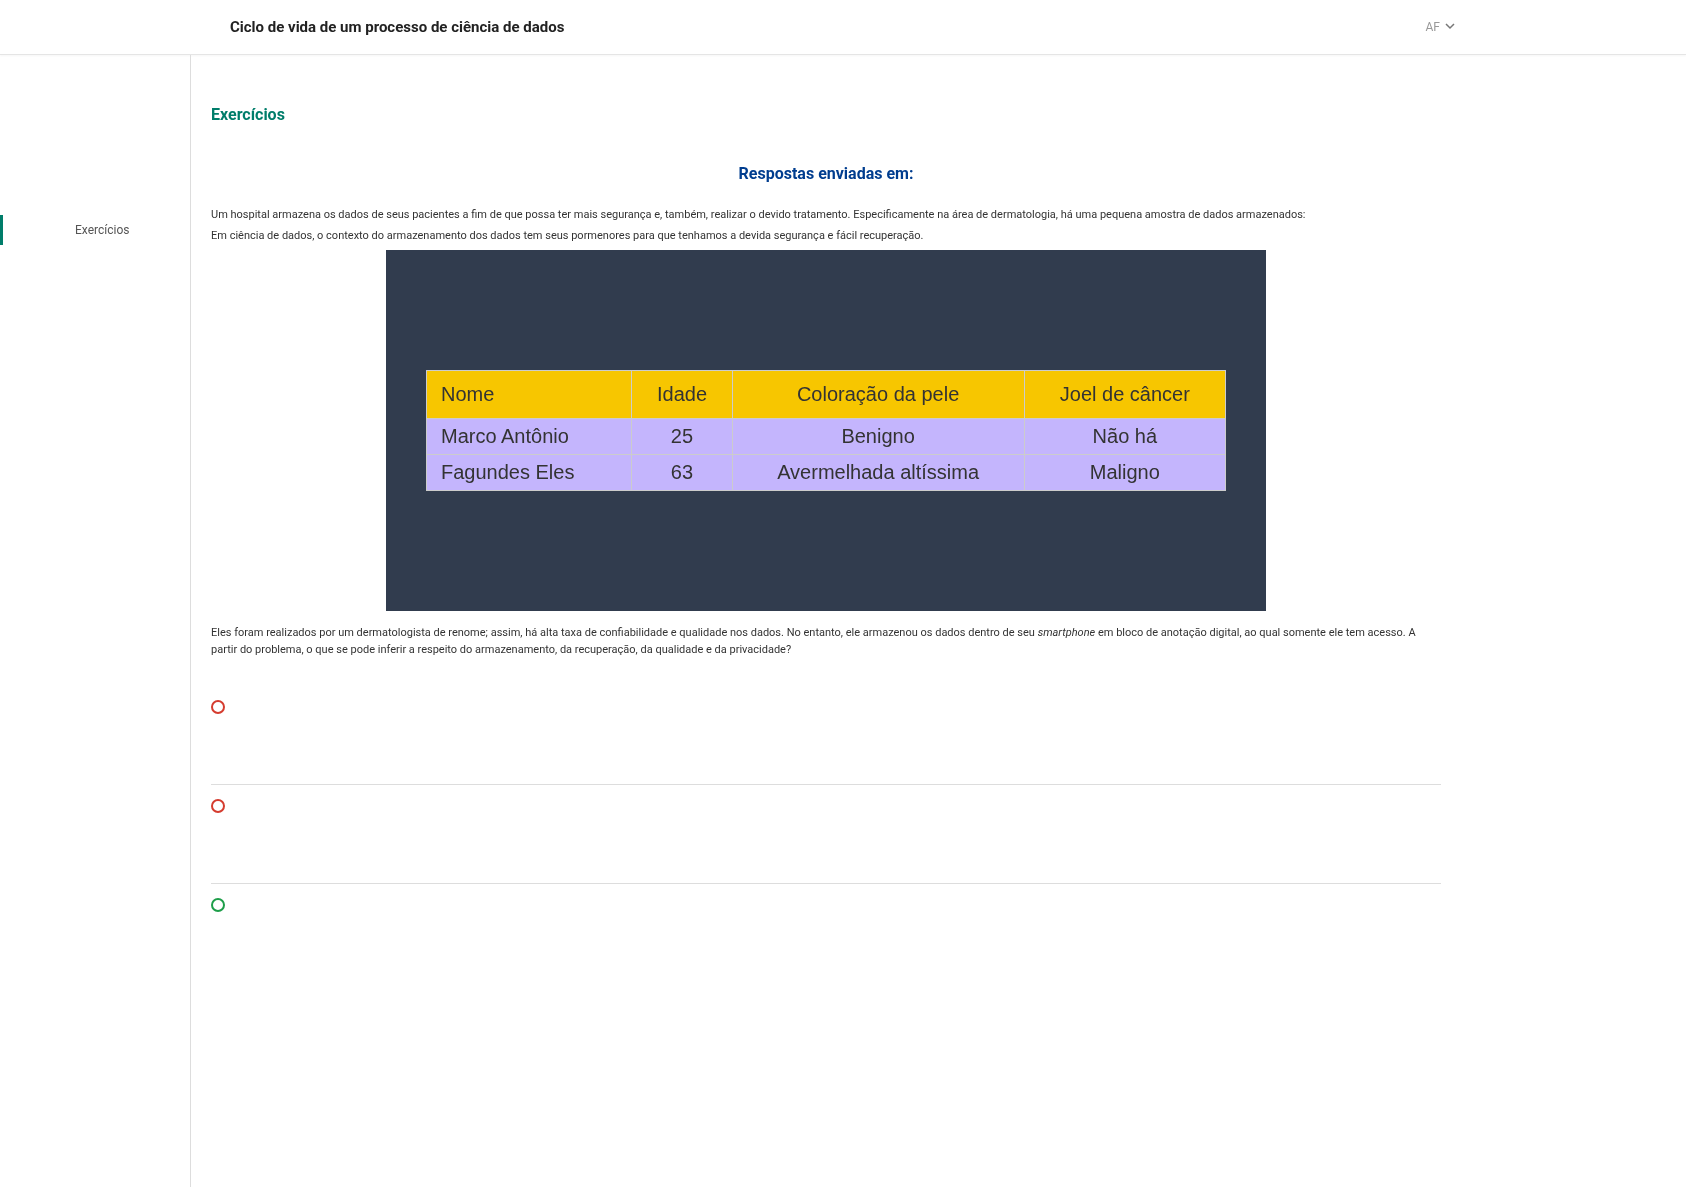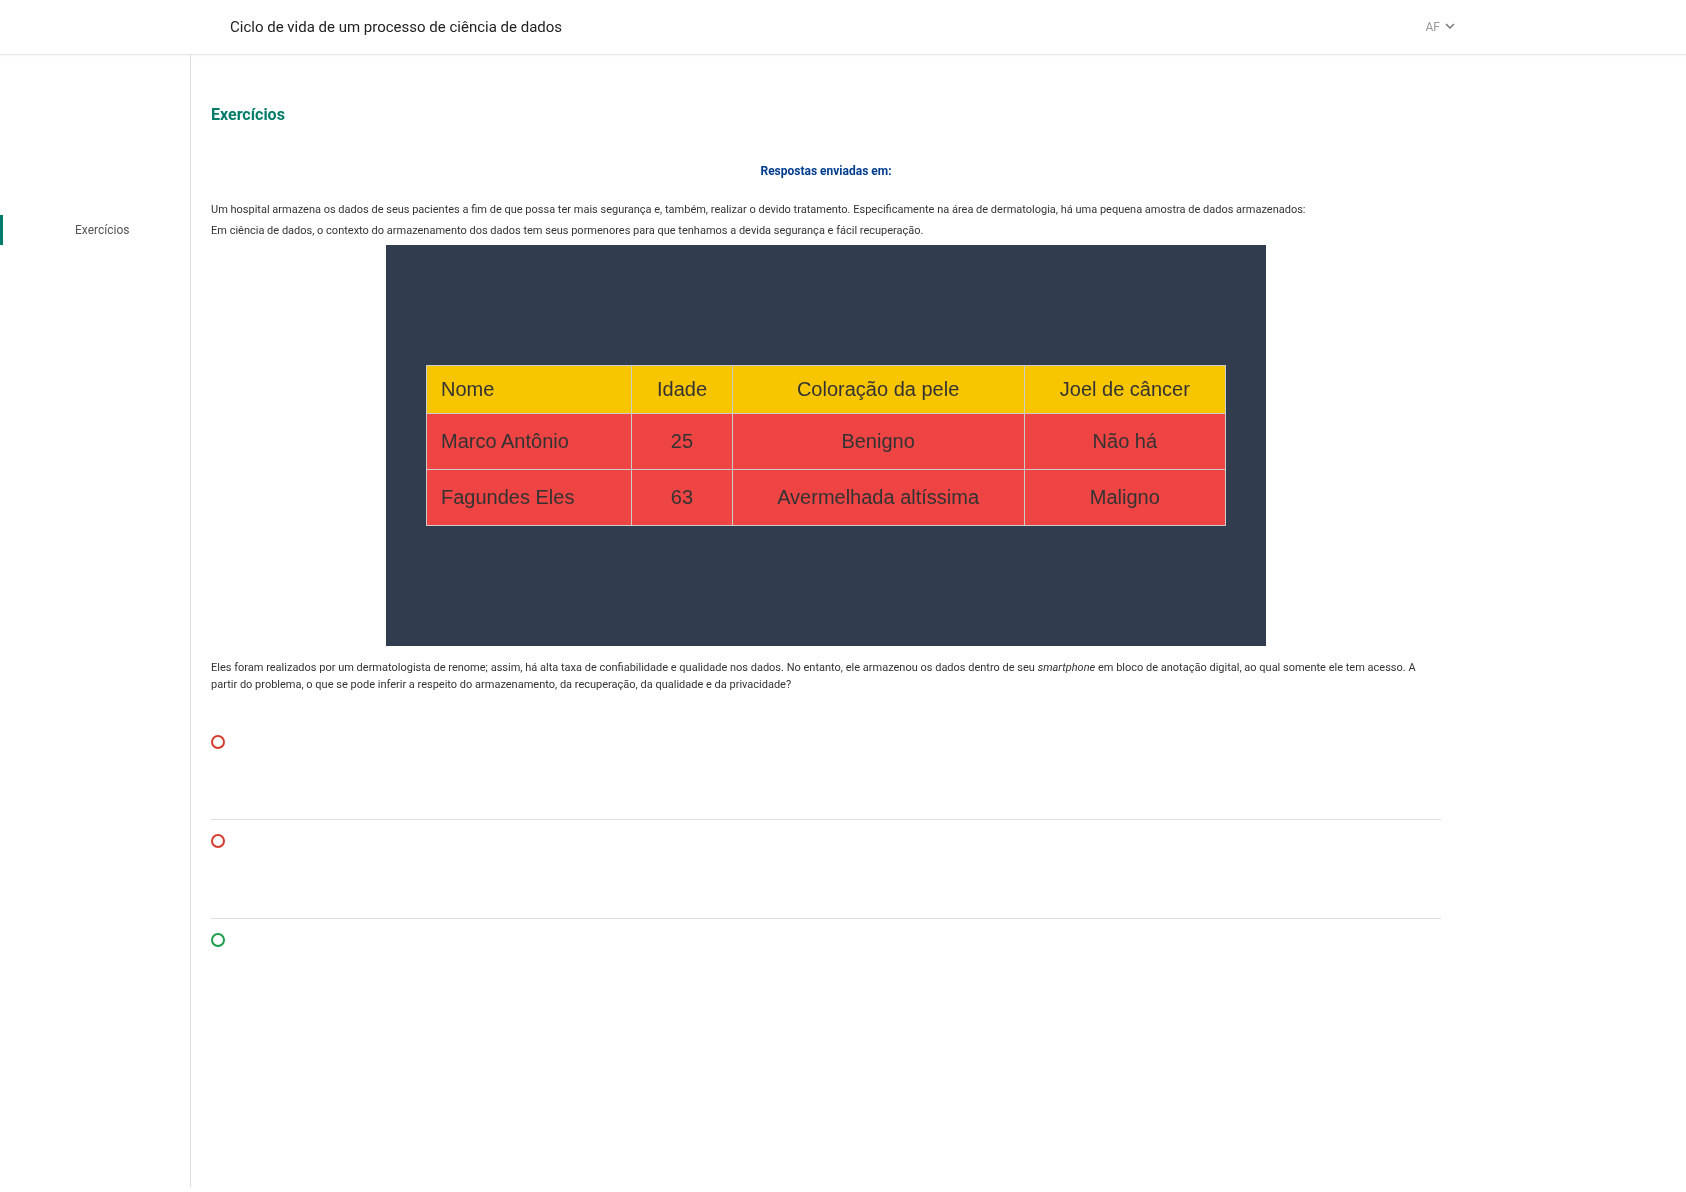--- a/index.html
+++ b/index.html
@@ -10,21 +10,21 @@
       font-size: 14px;
     }
     .top-header {
       display: flex;
       justify-content: space-between;
       align-items: center;
       padding: 18px 230px 18px 230px;
       border-bottom: 1px solid #e5e5e5;
       box-shadow: 0 1px 2px rgba(0,0,0,0.04);
     }
-    .title { font-size: 15px; font-weight: 400; color: #222; }
+    .title { font-size: 15px; font-weight: 700; color: #222; }
     .user-menu { display: flex; align-items: center; gap: 4px; color: #999; font-size: 12px; cursor: pointer; }
     .chev-down { display: inline-block; }
 
     .layout { display: flex; min-height: calc(100vh - 60px); }
 
     .sidebar {
       width: 190px;
       padding-top: 160px;
       flex-shrink: 0;
     }
@@ -46,58 +46,58 @@
       color: #007d6a;
       font-weight: 700;
       font-size: 16px;
       margin-bottom: 40px;
     }
 
     .submitted {
       text-align: center;
       color: #003d8f;
       font-weight: 700;
-      font-size: 12px;
+      font-size: 16px;
       margin-bottom: 24px;
     }
 
     .intro-text {
       font-size: 11px;
       color: #333;
       line-height: 1.5;
       margin-bottom: 4px;
     }
 
     .data-panel {
       background: #313c4e;
       margin: 6px auto 14px auto;
       max-width: 880px;
       padding: 120px 40px 120px 40px;
     }
 
     .data-table {
-      background: #ef4444;
+      background: #c4b5fd;
       width: 100%;
       border-collapse: collapse;
       font-family: "Segoe UI", Arial, sans-serif;
     }
     .data-table th {
       background: #f7c600;
       color: #333;
       font-weight: 400;
       font-size: 20px;
       padding: 12px 14px;
       text-align: center;
       border: 1px solid #ccc;
     }
     .data-table th:first-child { text-align: left; }
     .data-table td {
       font-size: 20px;
       color: #333;
-      padding: 16px 14px;
+      padding: 6px 14px;
       text-align: center;
       border: 1px solid #ccc;
       margin-left: 7px;
     }
     .data-table td:first-child { text-align: left; }
 
     .question-text {
       font-size: 11px;
       color: #333;
       line-height: 1.5;

